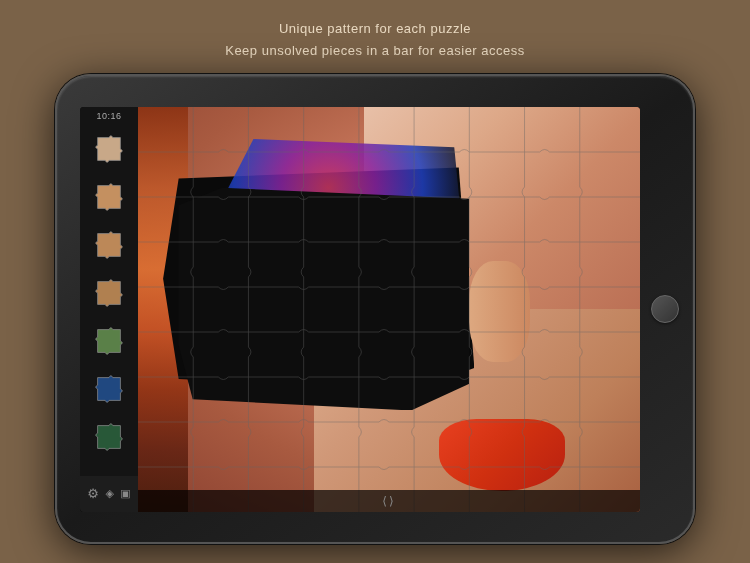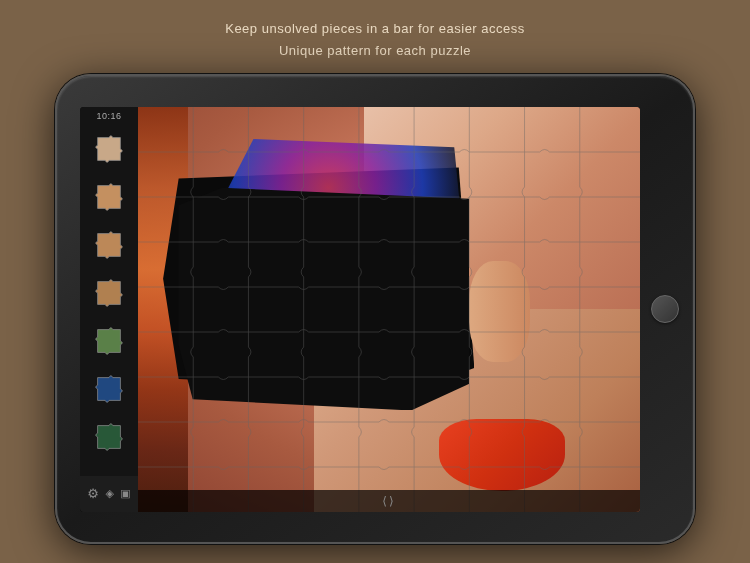--- a/index.html
+++ b/index.html
@@ -240,22 +240,22 @@
       height: 25%;
       background: linear-gradient(to right, #dda880 0%, #cc8860 100%);
       border-radius: 40%;
     }
 
   </style>
 </head>
 <body>
 
 <div class="taglines">
+  <div>Unique pattern for each puzzle</div>
   <div>Keep unsolved pieces in a bar for easier access</div>
-  <div>Unique pattern for each puzzle</div>
 </div>
 
 <div class="tablet-outer">
   <div class="home-button"></div>
 
   <div class="tablet-screen">
     <div class="app-content">
 
       <div class="pieces-sidebar">
         <div class="time-label">10:16</div>

